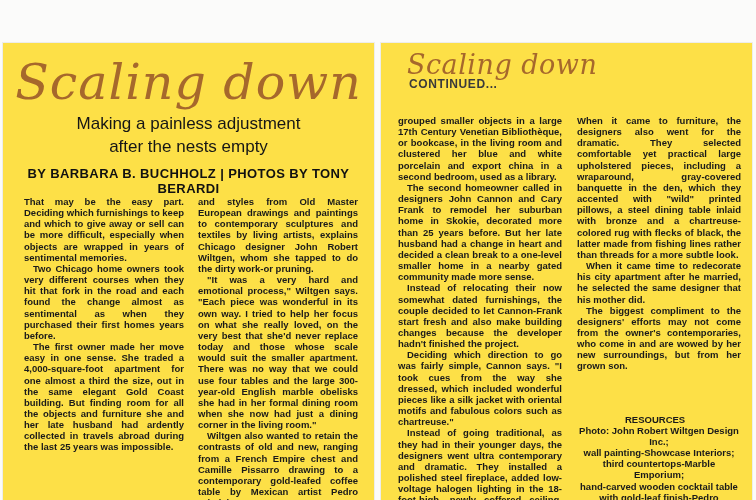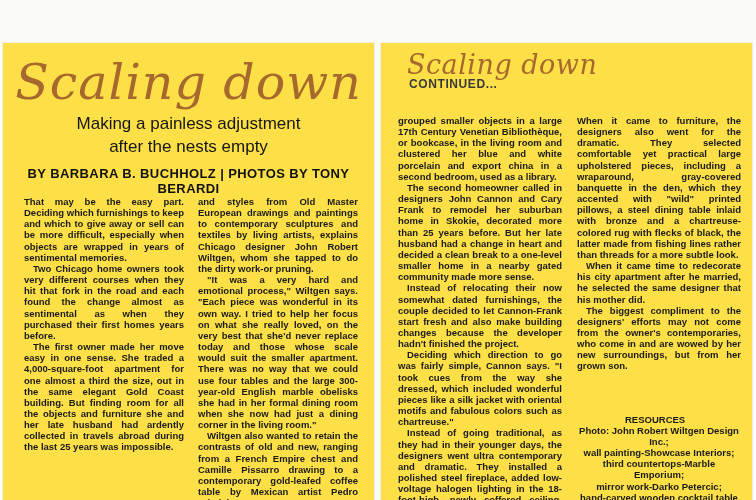--- a/index.html
+++ b/index.html
@@ -81,21 +81,20 @@
       <div class="col">
         <p>When it came to furniture, the designers also went for the dramatic. They selected comfortable yet practical large upholstered pieces, including a wraparound, gray-covered banquette in the den, which they accented with "wild" printed pillows, a steel dining table inlaid with bronze and a chartreuse-colored rug with flecks of black, the latter made from fishing lines rather than threads for a more subtle look.</p>
         <p>When it came time to redecorate his city apartment after he married, he selected the same designer that his mother did.</p>
         <p>The biggest compliment to the designers' efforts may not come from the owner's contemporaries, who come in and are wowed by her new surroundings, but from her grown son.</p>
 
         <div class="resources">
           <div class="res-head">RESOURCES</div>
           <div class="res-line">Photo: John Robert Wiltgen Design Inc.;</div>
           <div class="res-line">wall painting-Showcase Interiors;</div>
           <div class="res-line">third countertops-Marble Emporium;</div>
-          <div class="res-line">mirror work-Darko Petercic;</div>
           <div class="res-line">hand-carved wooden cocktail table with gold-leaf finish-Pedro Friedeberg;</div>
           <div class="res-line">striped silk fabric on sofas and occasional chairs-Clarence House;</div>
 
         </div>
 
       </div>
     </div>
   </section>
 
 </div>

